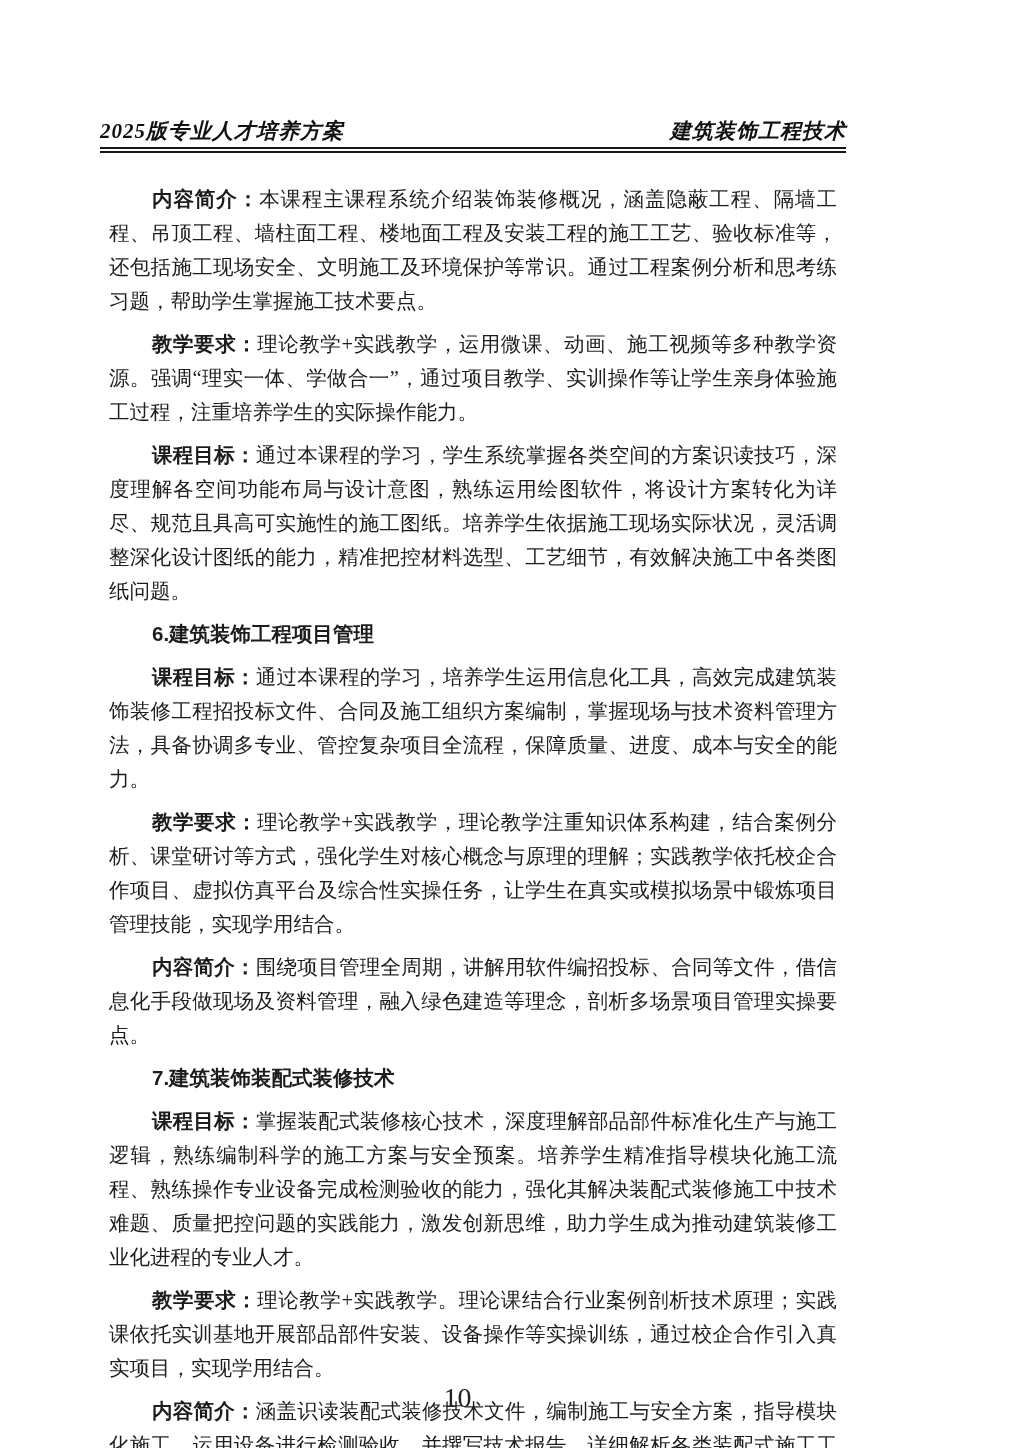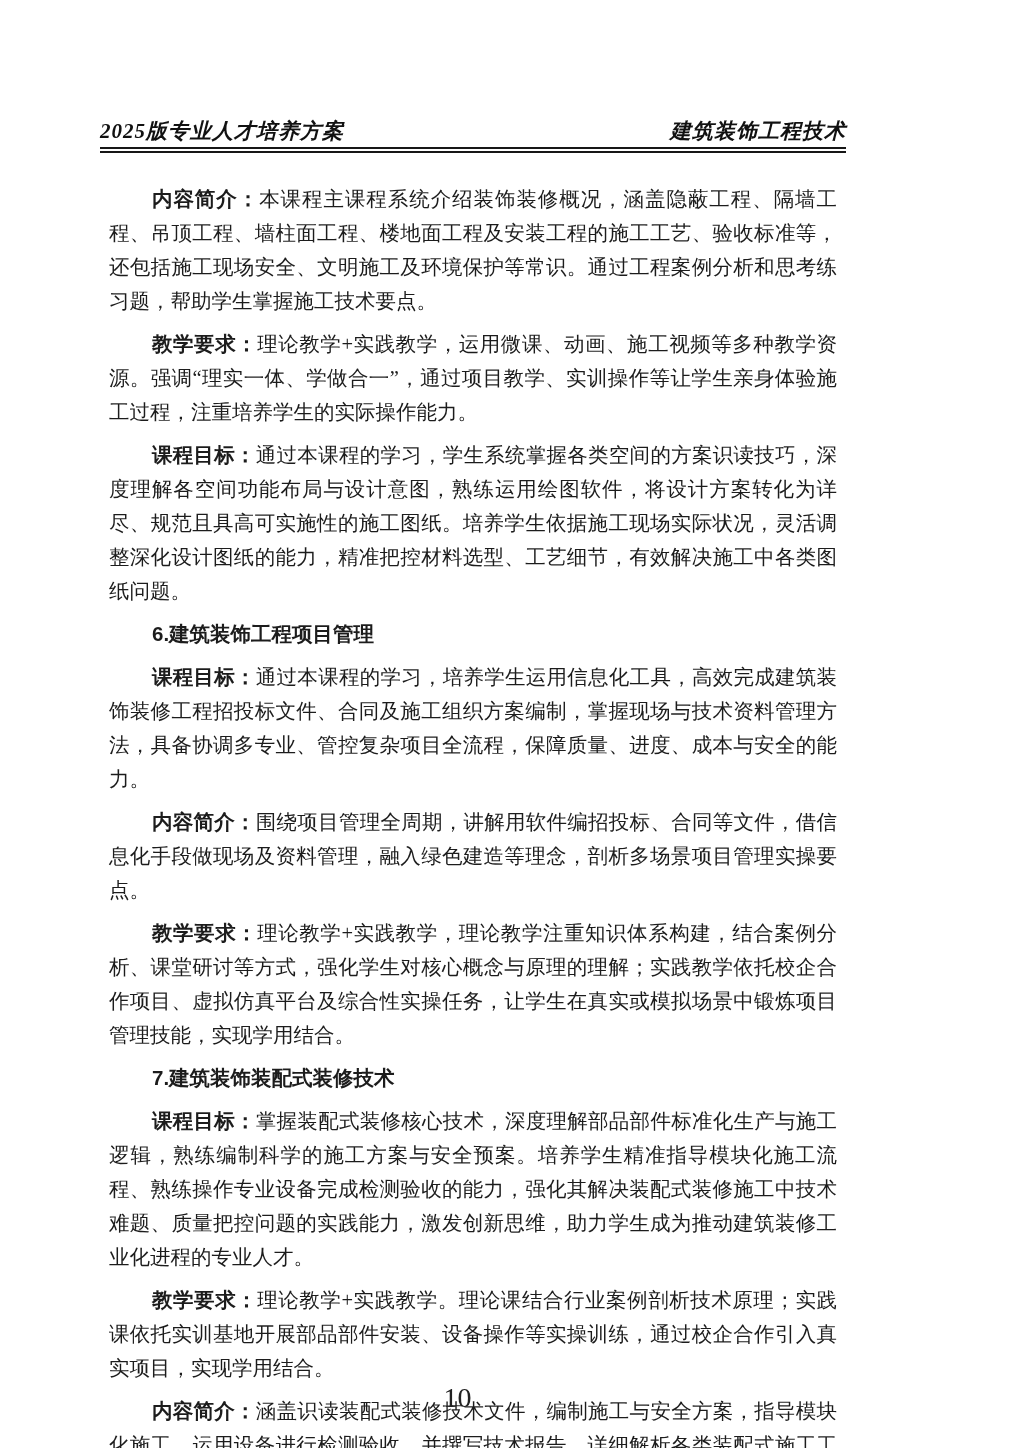--- a/index.html
+++ b/index.html
@@ -90,22 +90,22 @@
   </div>
 
   <div class="header-rule"></div>
 
   <div class="content">
       <p class="para"><span class="plabel">内容简介：</span><span>本课程主课程系统介绍装饰装修概况，涵盖隐蔽工程、隔墙工程、吊顶工程、墙柱面工程、楼地面工程及安装工程的施工工艺、验收标准等，还包括施工现场安全、文明施工及环境保护等常识。通过工程案例分析和思考练习题，帮助学生掌握施工技术要点。</span></p>
       <p class="para"><span class="plabel">教学要求：</span><span>理论教学+实践教学，运用微课、动画、施工视频等多种教学资源。强调“理实一体、学做合一”，通过项目教学、实训操作等让学生亲身体验施工过程，注重培养学生的实际操作能力。</span></p>
       <p class="para"><span class="plabel">课程目标：</span><span>通过本课程的学习，学生系统掌握各类空间的方案识读技巧，深度理解各空间功能布局与设计意图，熟练运用绘图软件，将设计方案转化为详尽、规范且具高可实施性的施工图纸。培养学生依据施工现场实际状况，灵活调整深化设计图纸的能力，精准把控材料选型、工艺细节，有效解决施工中各类图纸问题。</span></p>
       <p class="heading">6.建筑装饰工程项目管理</p>
       <p class="para"><span class="plabel">课程目标：</span><span>通过本课程的学习，培养学生运用信息化工具，高效完成建筑装饰装修工程招投标文件、合同及施工组织方案编制，掌握现场与技术资料管理方法，具备协调多专业、管控复杂项目全流程，保障质量、进度、成本与安全的能力。</span></p>
+      <p class="para"><span class="plabel">教学要求：</span><span>理论教学+实践教学，理论教学注重知识体系构建，结合案例分析、课堂研讨等方式，强化学生对核心概念与原理的理解；实践教学依托校企合作项目、虚拟仿真平台及综合性实操任务，让学生在真实或模拟场景中锻炼项目管理技能，实现学用结合。</span></p>
       <p class="para"><span class="plabel">内容简介：</span><span>围绕项目管理全周期，讲解用软件编招投标、合同等文件，借信息化手段做现场及资料管理，融入绿色建造等理念，剖析多场景项目管理实操要点。</span></p>
-      <p class="para"><span class="plabel">教学要求：</span><span>理论教学+实践教学，理论教学注重知识体系构建，结合案例分析、课堂研讨等方式，强化学生对核心概念与原理的理解；实践教学依托校企合作项目、虚拟仿真平台及综合性实操任务，让学生在真实或模拟场景中锻炼项目管理技能，实现学用结合。</span></p>
       <p class="heading">7.建筑装饰装配式装修技术</p>
       <p class="para"><span class="plabel">课程目标：</span><span>掌握装配式装修核心技术，深度理解部品部件标准化生产与施工逻辑，熟练编制科学的施工方案与安全预案。培养学生精准指导模块化施工流程、熟练操作专业设备完成检测验收的能力，强化其解决装配式装修施工中技术难题、质量把控问题的实践能力，激发创新思维，助力学生成为推动建筑装修工业化进程的专业人才。</span></p>
       <p class="para"><span class="plabel">教学要求：</span><span>理论教学+实践教学。理论课结合行业案例剖析技术原理；实践课依托实训基地开展部品部件安装、设备操作等实操训练，通过校企合作引入真实项目，实现学用结合。</span></p>
       <p class="para"><span class="plabel">内容简介：</span><span>涵盖识读装配式装修技术文件，编制施工与安全方案，指导模块化施工，运用设备进行检测验收，并撰写技术报告，详细解析各类装配式施工工艺及质量管控关键要点。</span></p>
     </div>
 
   <div class="footer">
     <span>10</span>
   </div>
 

